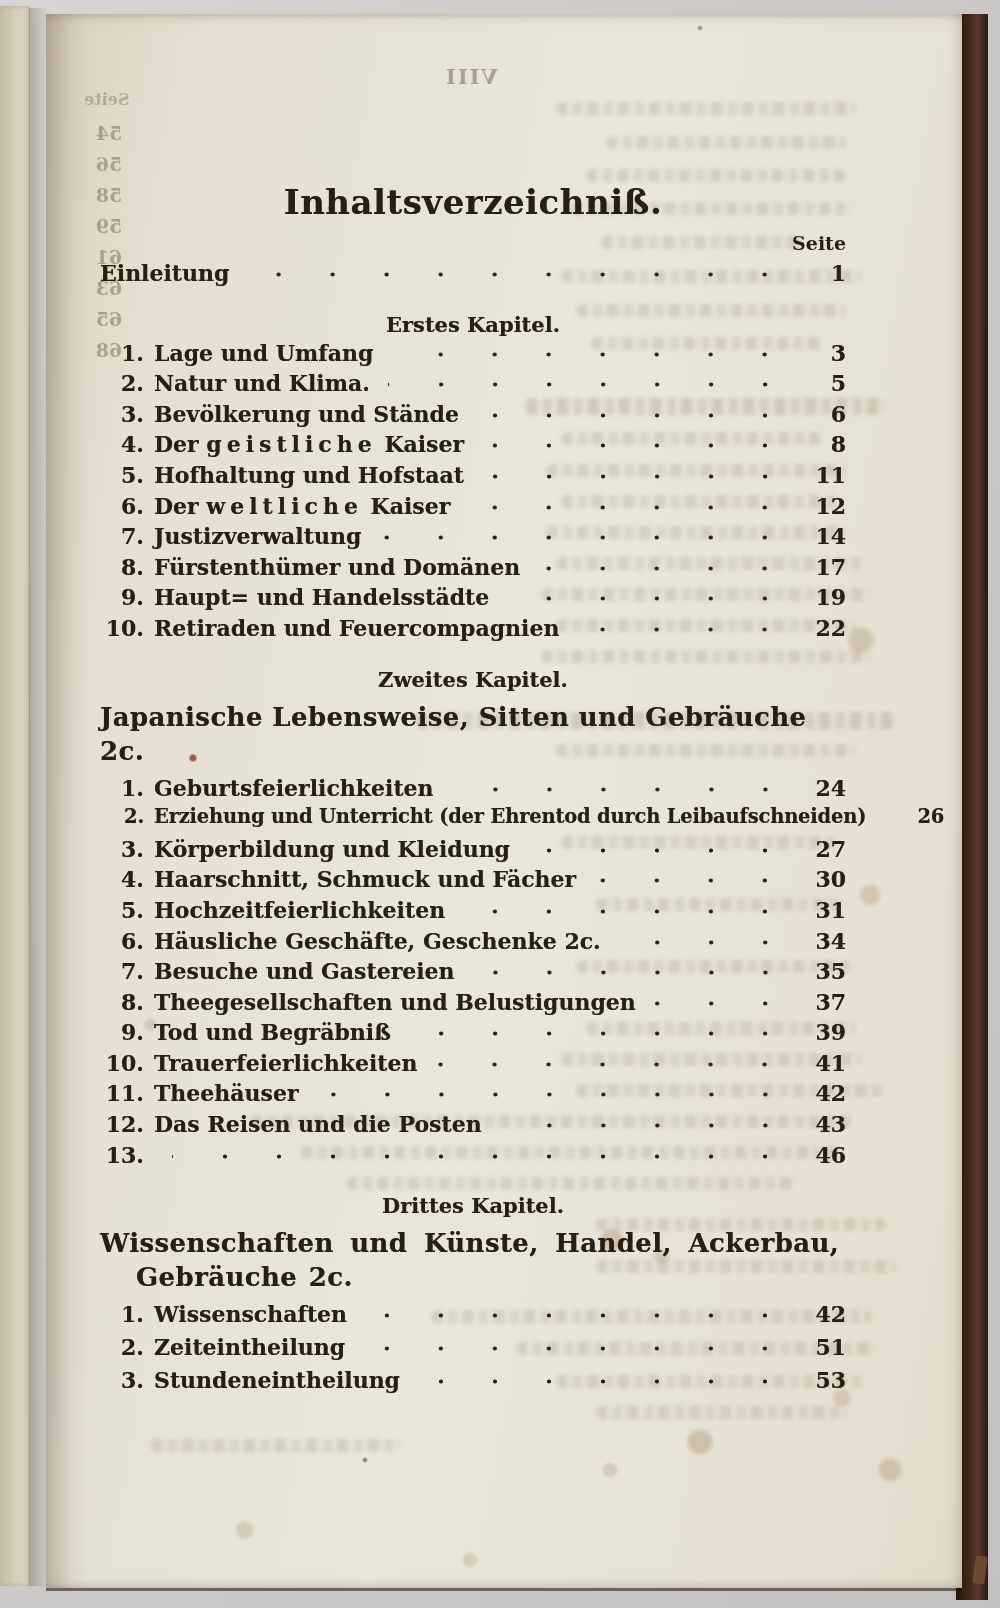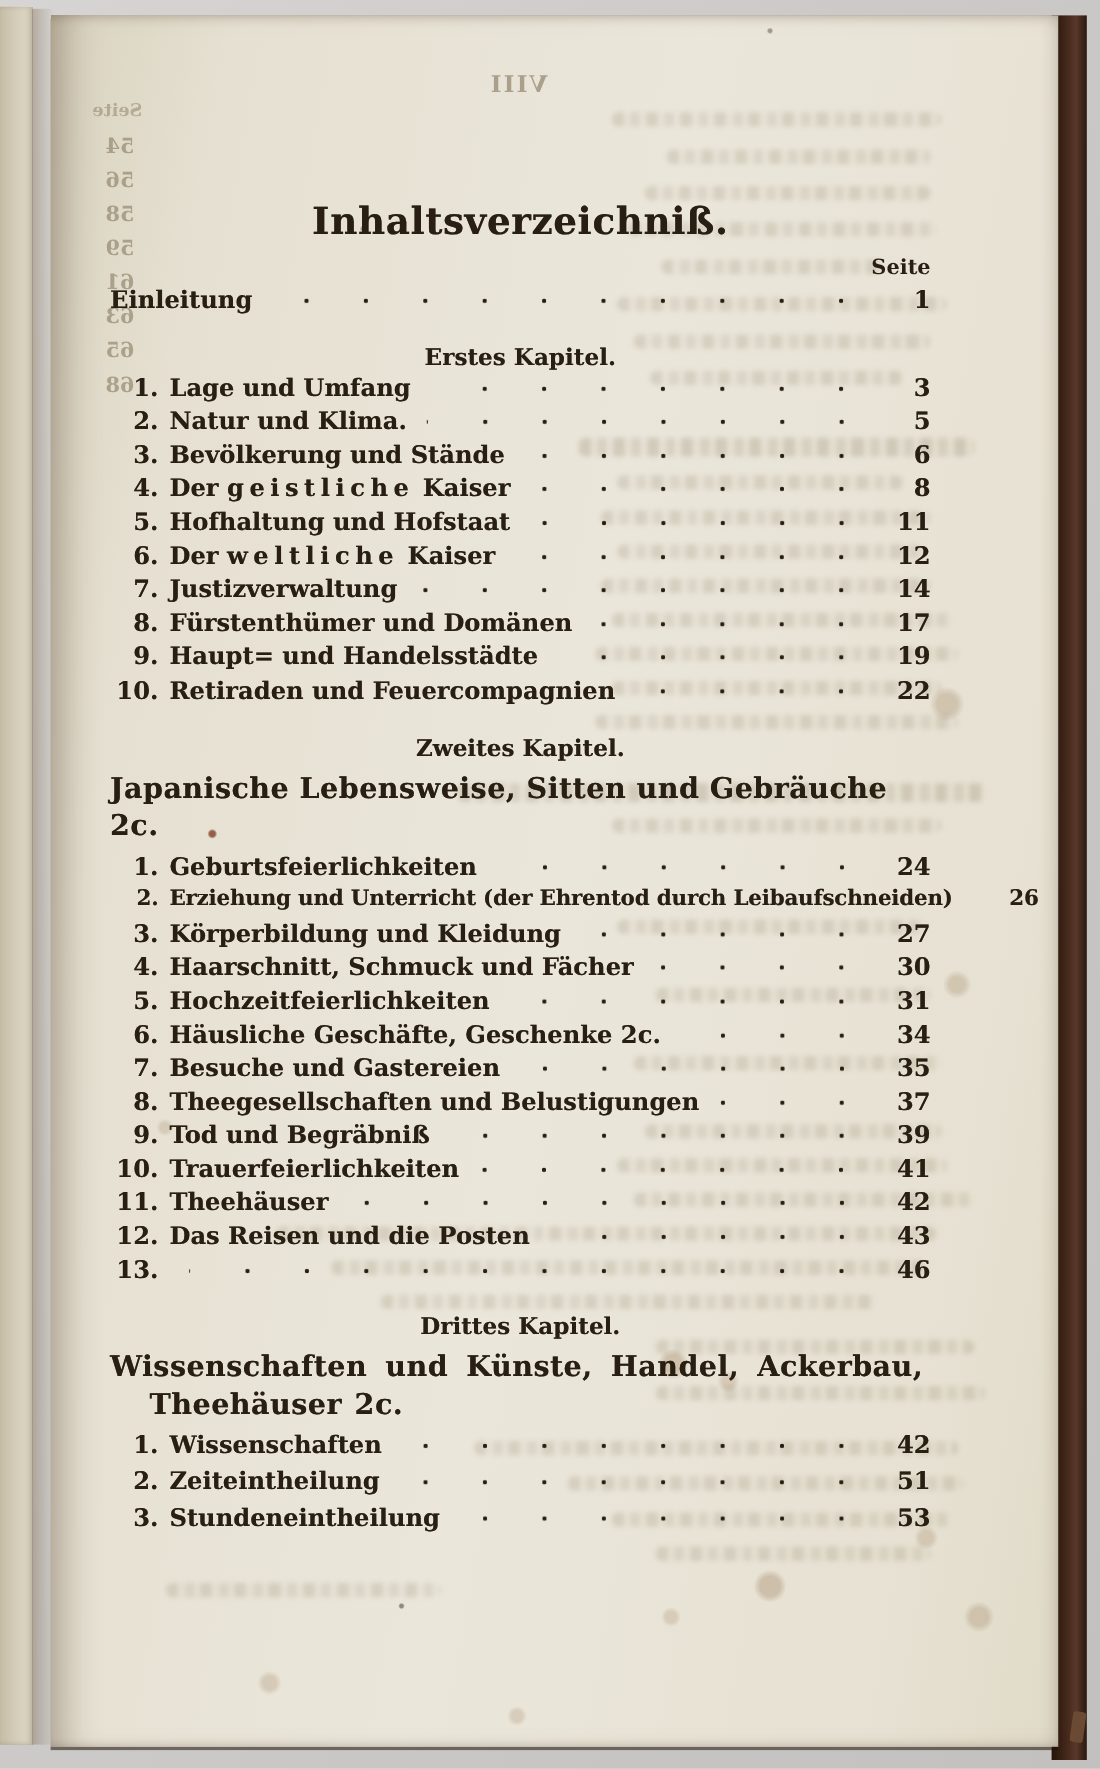--- a/index.html
+++ b/index.html
@@ -337,21 +337,21 @@
             <span class="pagenum">43</span>
           </div>
           <div class="toc-row">
             <span class="num">13.</span>
             <span class="leader"></span>
             <span class="pagenum">46</span>
           </div>
           <div class="kapitel">Drittes Kapitel.</div>
           <div class="section-heading wide">
             <div class="heading-line">Wissenschaften und Künste, Handel, Ackerbau,</div>
-            <div class="heading-line indent">Theehäuser 2c.</div>
+            <div class="heading-line indent">Gebräuche 2c.</div>
           </div>
           <div class="toc-row roomy">
             <span class="num">1.</span>
             <span class="ititle">Wissenschaften</span>
             <span class="leader"></span>
             <span class="pagenum">42</span>
           </div>
           <div class="toc-row roomy">
             <span class="num">2.</span>
             <span class="ititle">Zeiteintheilung</span>

